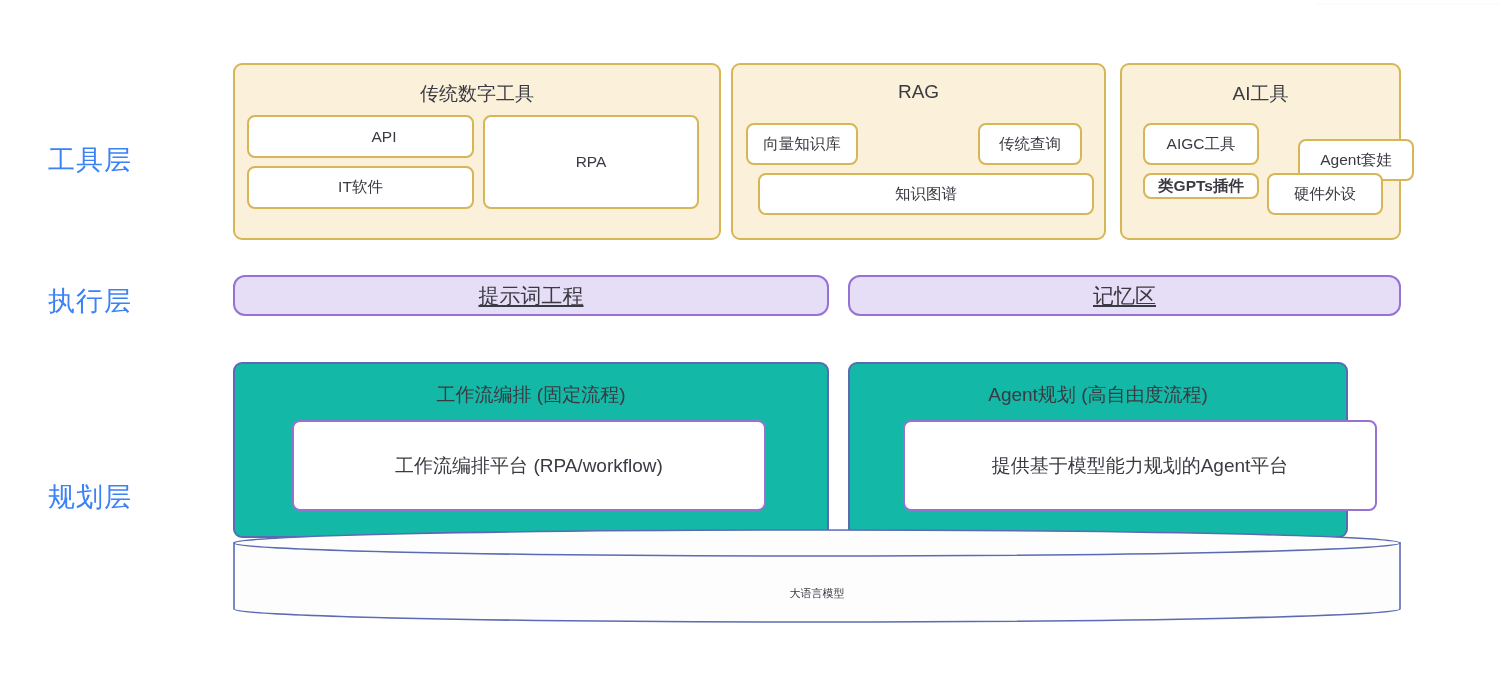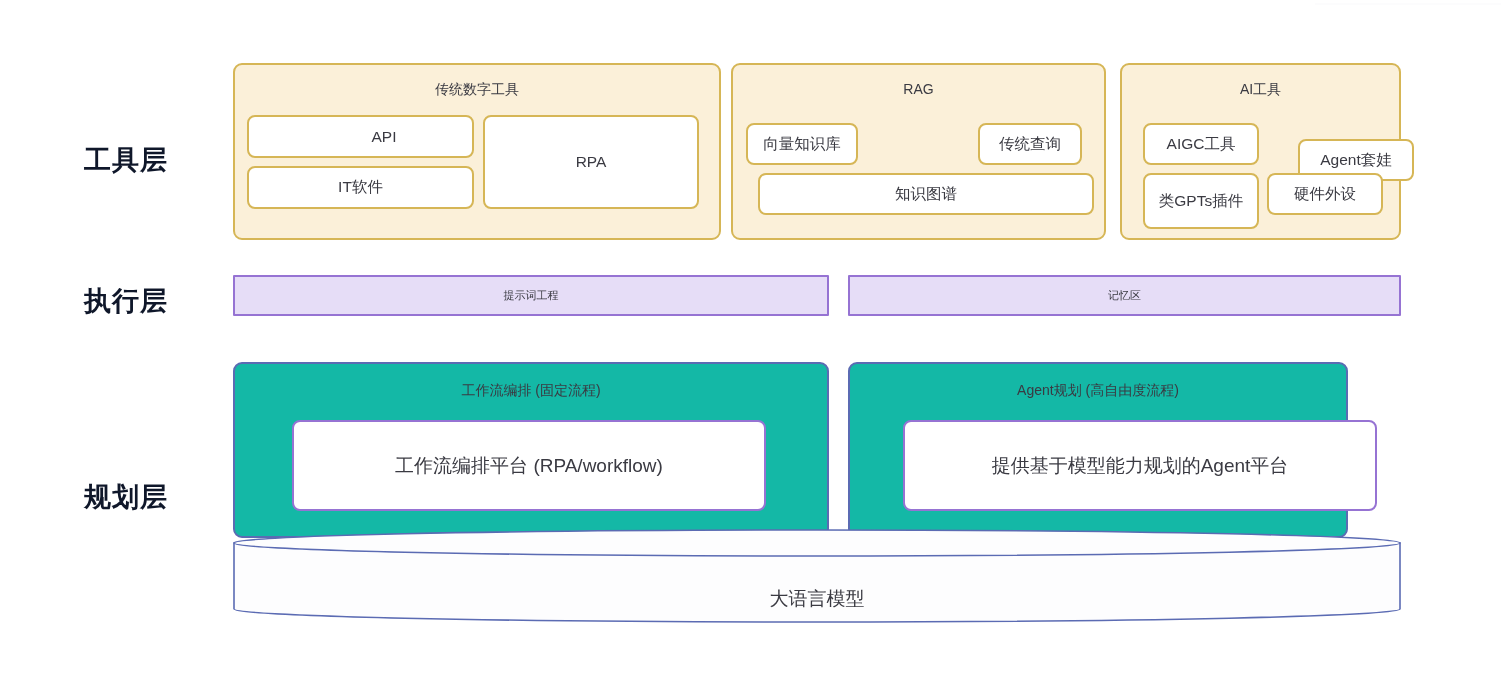--- a/index.html
+++ b/index.html
@@ -20,38 +20,36 @@
     height: 684px;
     background: #ffffff;
     overflow: hidden;
   }
 
   
   .row-label {
     position: absolute;
     font-size: 27px;
     letter-spacing: 1px;
-    color: #0f172a;
-    white-space: nowrap;
-    text-align: center;
-    font-weight: bold;
+    color: #3b82f6;
+    white-space: nowrap;
   }
 
   
   .group {
     position: absolute;
     box-sizing: border-box;
     border-radius: 9px;
   }
   .group-title {
     position: absolute;
     left: 0;
     right: 0;
     text-align: center;
-    font-size: 14px;
+    font-size: 19px;
     color: #3a3a42;
     white-space: nowrap;
   }
 
   
   .yellow-group {
     background: #fbf0d9;
     border: 2px solid #d6b656;
   }
   .yellow-group > .group-title { top: 16px; }
@@ -69,27 +67,28 @@
     color: #3a3a42;
     white-space: nowrap;
   }
 
   
   .purple-bar {
     position: absolute;
     box-sizing: border-box;
     background: #e6ddf7;
     border: 2px solid #9673d3;
-    border-radius: 1px;
+    border-radius: 12px;
     display: flex;
     align-items: center;
     justify-content: center;
-    font-size: 11px;
-    color: #3a3a42;
-    white-space: nowrap;
+    font-size: 21px;
+    color: #3a3a42;
+    white-space: nowrap;
+    text-decoration: underline;
   }
 
   
   .blue-group {
     background: #14b8a6;
     border: 2px solid #5b6bb3;
   }
   .blue-group > .group-title { top: 18px; }
 
   .inner-white {
@@ -119,21 +118,21 @@
     width: 100%;
     height: 100%;
     overflow: visible;
   }
   #llm-label {
     position: absolute;
     left: 0;
     right: 0;
     top: 56px;
     text-align: center;
-    font-size: 19px;
+    font-size: 11px;
     color: #3a3a42;
     white-space: nowrap;
     pointer-events: none;
   }
 
   
   #top-artifact {
     position: absolute;
     left: 1315px;
     top: 3px;
@@ -176,21 +175,21 @@
     <div class="chip" style="left:13px; top:108px; width:336px; height:42px;margin-left:12px;">知识图谱</div>
   </div>
 
   <div class="group yellow-group" style="left:1120px; top:63px; width:281px; height:177px;">
     <div class="group-title">AI工具</div>
 
     <div class="chip" style="left:21px; top:58px; width:116px; height:42px;">AIGC工具</div>
 
     <div class="chip" style="left:145px; top:74px; width:116px; height:42px;margin-left:31px;">Agent套娃</div>
 
-    <div class="chip" style="left:21px; top:108px; width:116px; height:56px;">类GPTs插件</div>
+    <div class="chip" style="left:21px; top:108px; width:116px; height:26px;font-weight:bold;">类GPTs插件</div>
 
     <div class="chip" style="left:145px; top:108px; width:116px; height:42px;">硬件外设</div>
   </div>
 
   <div class="purple-bar" style="left:233px; top:275px; width:596px; height:41px;">提示词工程</div>
 
   <div class="purple-bar" style="left:848px; top:275px; width:553px; height:41px;">记忆区</div>
 
   <div class="group blue-group" style="left:233px; top:362px; width:596px; height:176px;">
     <div class="group-title">工作流编排 (固定流程)</div>

